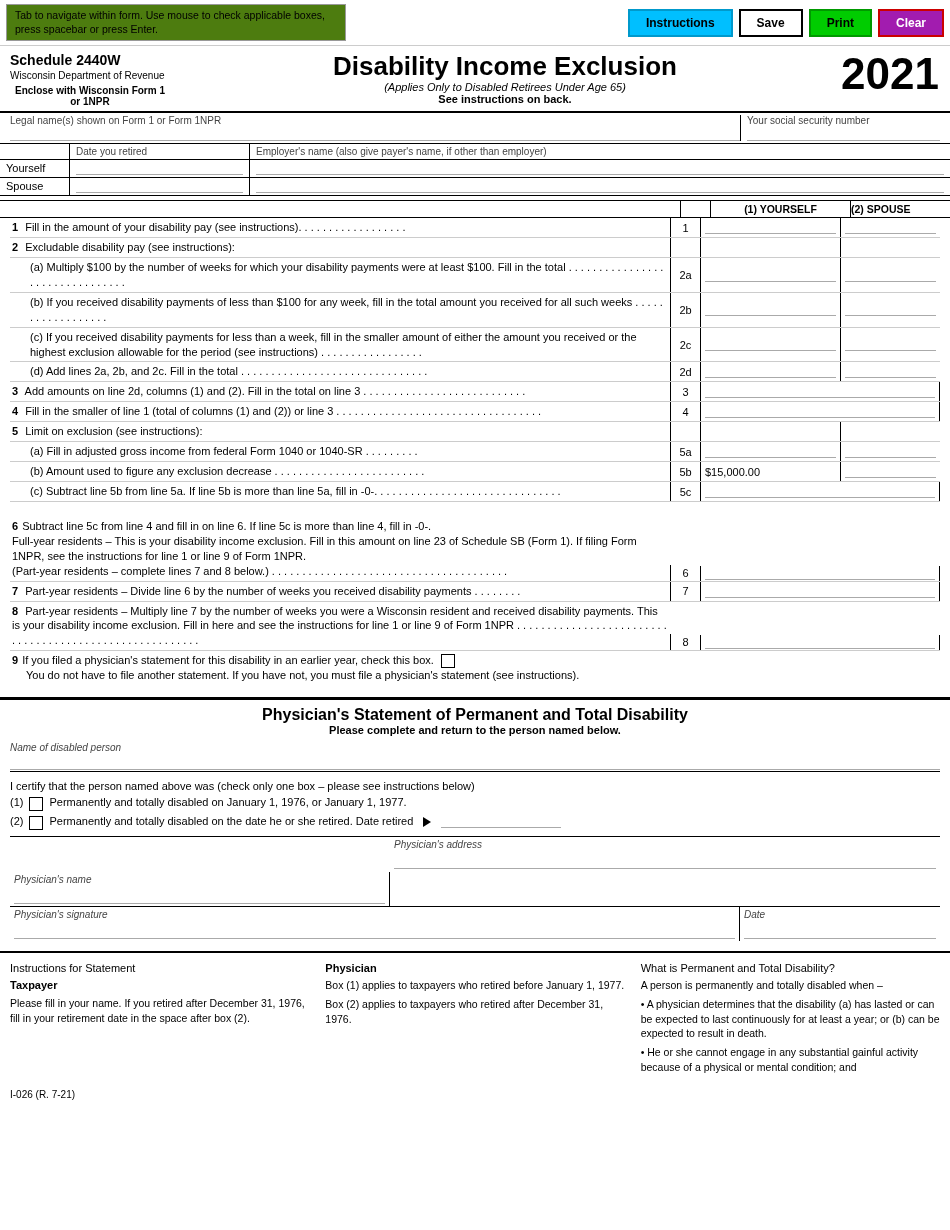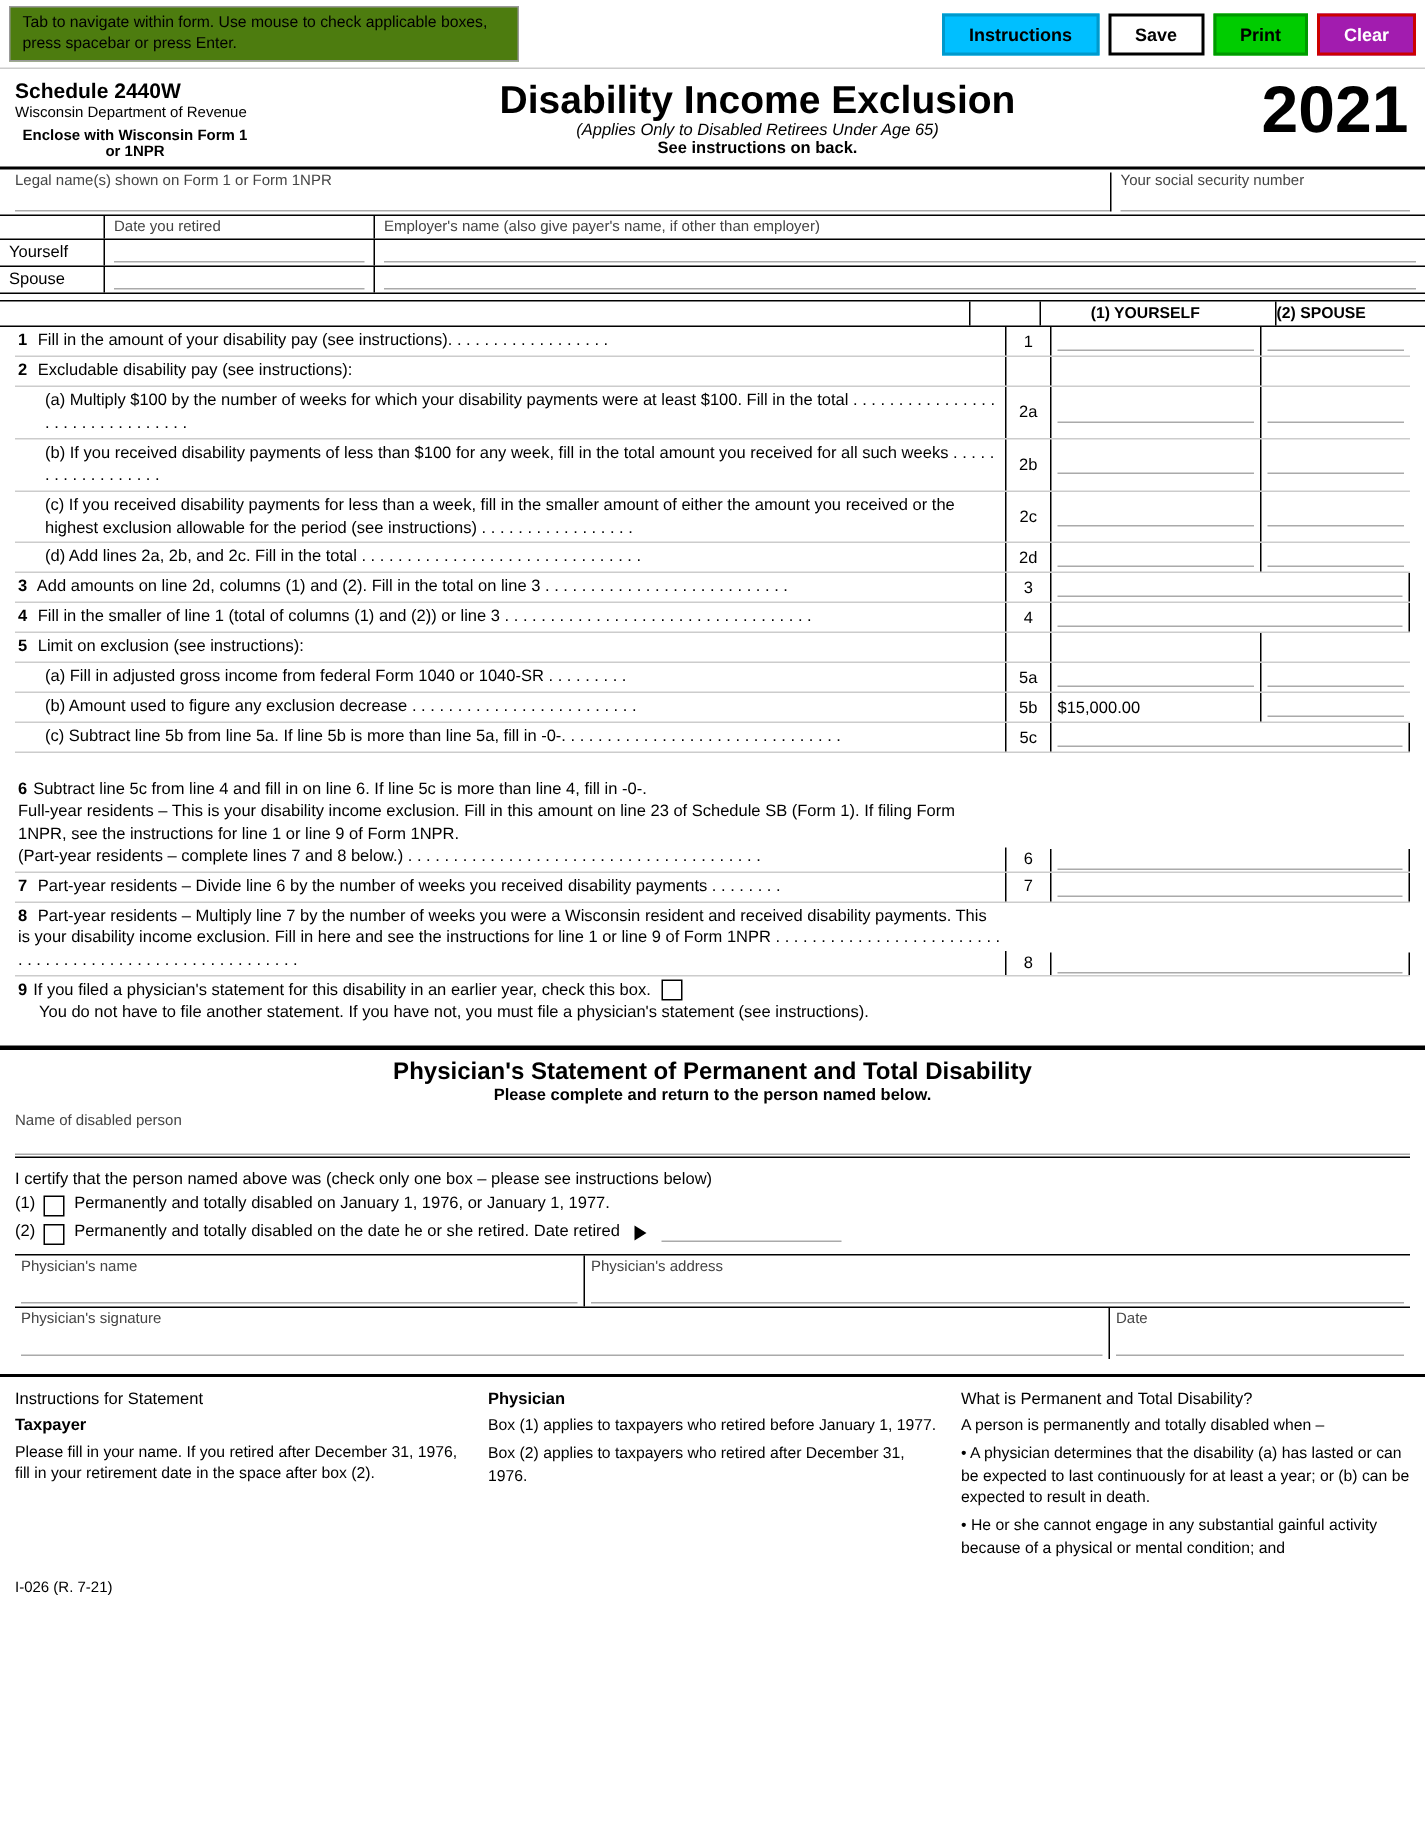--- a/index.html
+++ b/index.html
@@ -46,21 +46,20 @@
     .yourself-row, .spouse-row {
       display: flex; border-bottom: 1px solid #000;
     }
     .row-name { flex: 0 0 70px; padding: 2px 6px; border-right: 1px solid #000; font-size: 11px; font-weight: normal; }
     .row-date-input { flex: 0 0 180px; border-right: 1px solid #000; padding: 2px 6px; }
     .row-employer-input { flex: 1; padding: 2px 6px; }
 
     .columns-header {
       display: flex; border-bottom: 1px solid #000; border-top: 1px solid #000; background: #fff;
       margin-top: 4px;
-      gap: 17px;
     }
     .col-instructions-area { flex: 1; }
     .col-line-num { flex: 0 0 30px; border-left: 1px solid #000; text-align: center; font-weight: bold; font-size: 10.5px; padding: 2px 0; }
     .col-yourself-header { flex: 0 0 140px; border-left: 1px solid #000; text-align: center; font-weight: bold; font-size: 10.5px; padding: 2px 0; }
     .col-spouse-header { flex: 0 0 100px; border-left: 1px solid #000; text-align: left; font-weight: bold; font-size: 10.5px; padding: 2px 0; }
 
     .form-body { padding: 0 10px; }
 
     .form-line {
       display: flex; align-items: stretch; border-bottom: 1px solid #ccc; min-height: 20px;
@@ -72,29 +71,29 @@
     .input-field { border: none; border-bottom: 1px solid #aaa; width: 100%; font-size: 11px; outline: none; }
     .prefilled { font-size: 11px; }
 
     .line-text.indented { padding-left: 20px; }
 
     .section-divider { border-top: 3px solid #000; margin-top: 8px; }
     .physician-section { padding: 6px 10px; }
     .physician-title { text-align: center; font-size: 16px; font-weight: bold; }
     .physician-subtitle { text-align: center; font-size: 11px; font-weight: bold; margin-bottom: 6px; }
 
-    .field-label { font-size: 10px; color: #444; margin-bottom: 1px; }
+    .field-label { font-size: 10px; color: #444; margin-bottom: 1px; font-style: italic; }
     .field-underline { border-bottom: 1px solid #000; width: 100%; height: 18px; margin-bottom: 8px; }
 
     .certify-text { font-size: 11px; margin-bottom: 4px; }
     .checkbox-row { display: flex; align-items: flex-start; gap: 6px; margin-bottom: 4px; font-size: 11px; }
     .checkbox-sq { width: 14px; height: 14px; border: 1px solid #000; flex-shrink: 0; margin-top: 1px; display: inline-block; }
 
     .physician-fields-row { display: flex; gap: 0; border-top: 1px solid #000; margin-top: 6px; }
-    .physician-name-block { flex: 0 0 380px; border-right: 1px solid #000; padding: 2px 4px; }
+    .physician-name-block { flex: 0 0 380px; border-right: 1px solid #000; padding: 2px 4px; margin-top: 35px; }
     .physician-addr-block { flex: 1; padding: 2px 4px; }
 
     .physician-sig-row { display: flex; border-top: 1px solid #000; }
     .physician-sig-block { flex: 1; border-right: 1px solid #000; padding: 2px 4px; }
     .physician-date-block { flex: 0 0 200px; padding: 2px 4px; }
 
     .instructions-bottom { display: flex; gap: 16px; padding: 8px 10px; border-top: 2px solid #000; margin-top: 4px; }
     .inst-col { flex: 1; font-size: 10.5px; line-height: 1.4; }
     .inst-col-title { font-weight: normal; font-size: 11px; margin-bottom: 2px; }
     .inst-col-subtitle { font-weight: bold; font-size: 11px; margin-bottom: 2px; }

